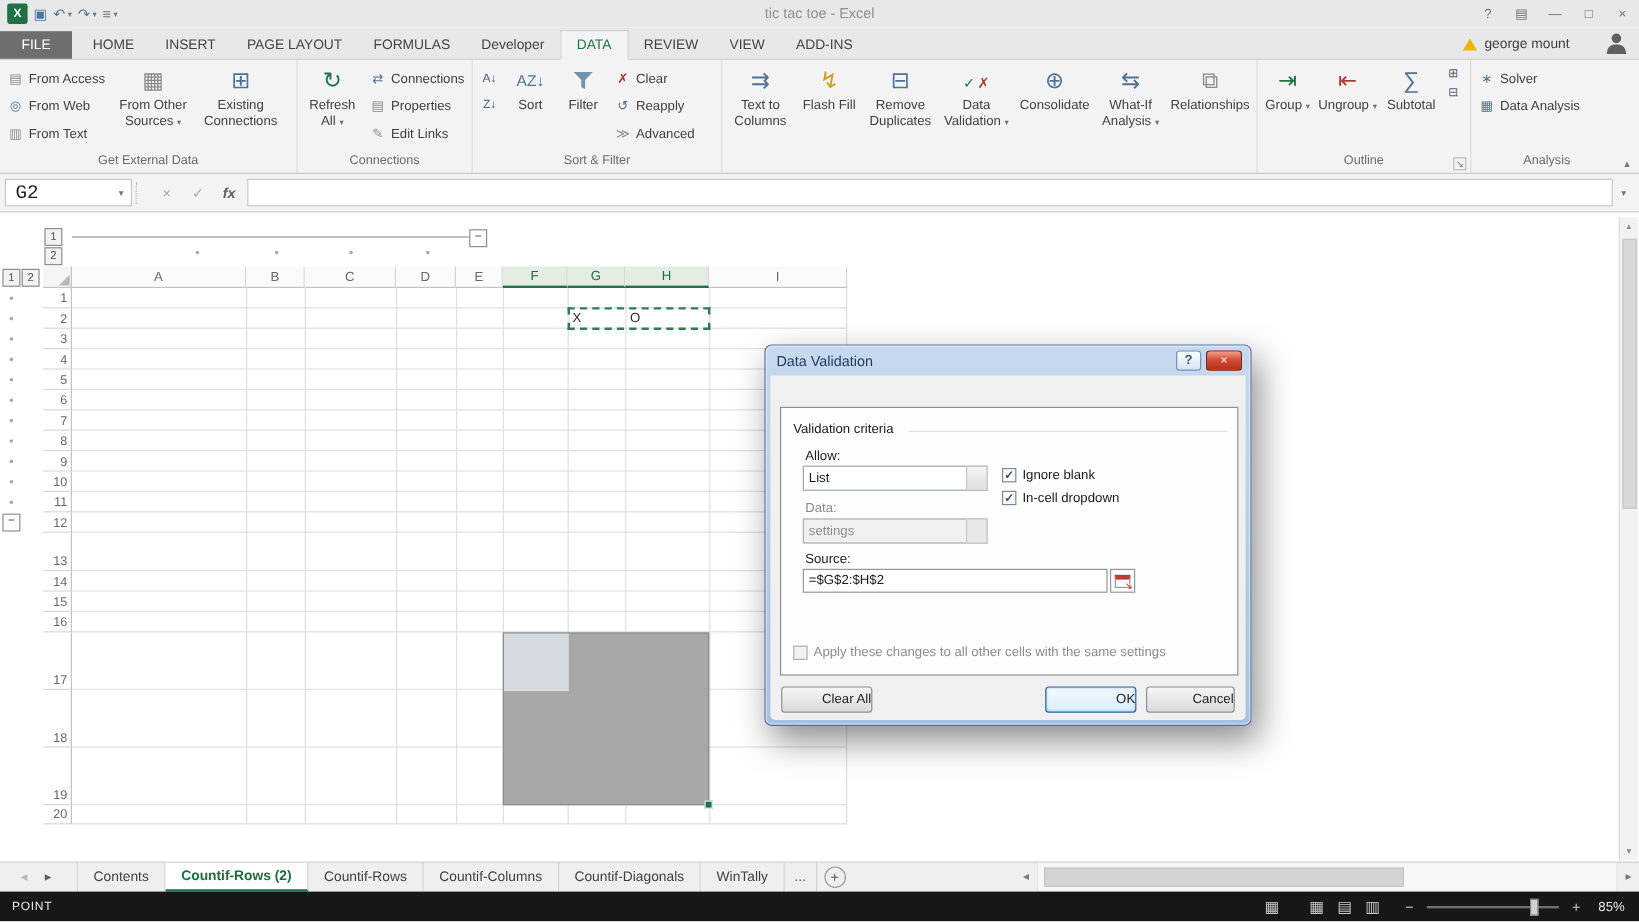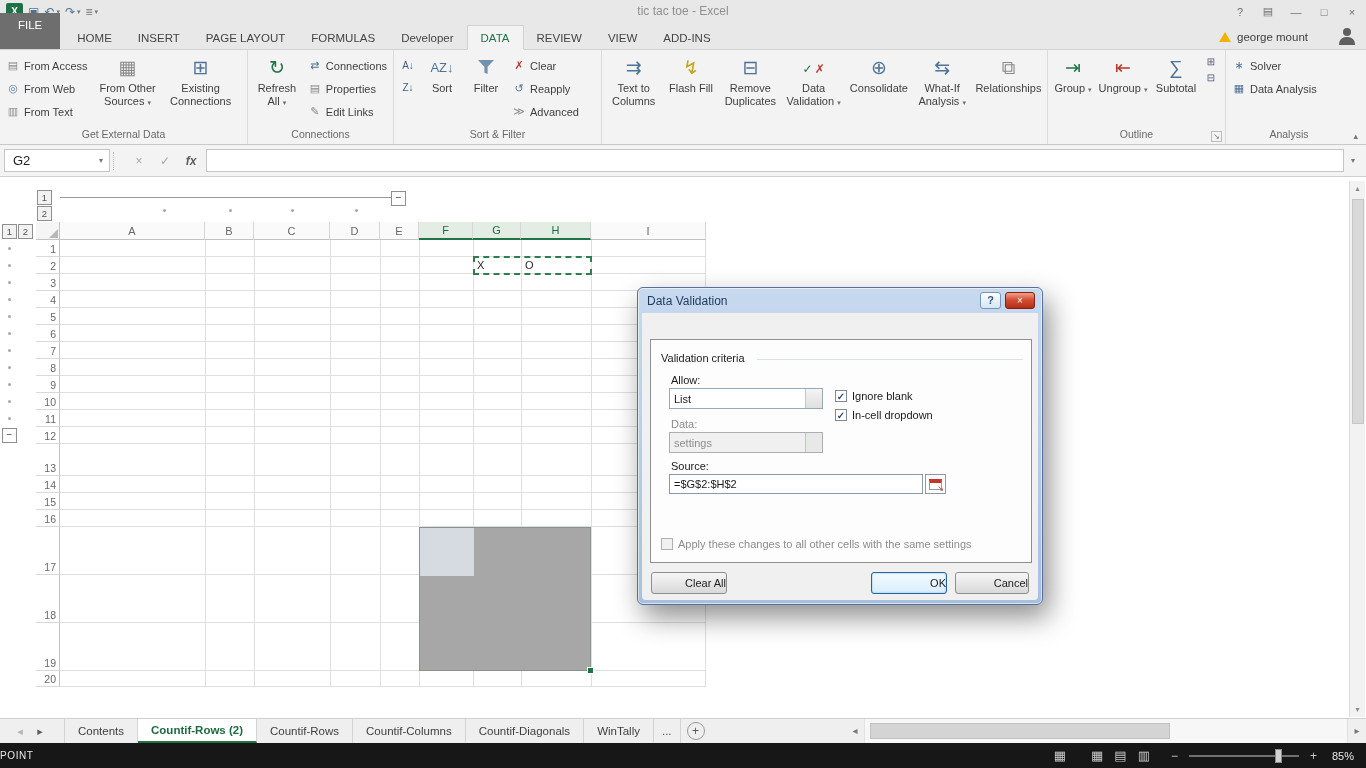--- a/index.html
+++ b/index.html
@@ -12,21 +12,21 @@
   .xlogo{width:17px;height:17px;background:#1e7145;color:#fff;font-weight:bold;font-size:10px;display:flex;align-items:center;justify-content:center;border-radius:2px;}
   .qbtn{color:#4f7396;font-size:12px;line-height:16px;}
   .qcaret{font-size:7px;color:#777;margin-left:-3px;}
   .wtitle{position:absolute;left:50%;transform:translateX(-50%);top:0;line-height:23px;color:#8f8f8f;font-size:12px;}
   .wctrl{position:absolute;right:0;top:0;height:23px;display:flex;align-items:center;}
   .wc{width:28px;text-align:center;color:#707070;font-size:11px;}
 
   
   .tabrow{position:absolute;left:0;top:23px;width:1366px;height:27px;background:#e8e8e8;border-bottom:1px solid #d2d2d2;display:flex;align-items:flex-end;padding-left:0;}
   .rtab{padding:6px 13px 5px;font-size:11.5px;color:#444;white-space:nowrap;}
-  .rtab.file{background:#6e6e6e;color:#fff;padding:6px 18px 18px;margin-right:4px;text-align:right;}
+  .rtab.file{background:#6e6e6e;color:#fff;padding:6px 18px 5px;margin-right:4px;text-align:right;}
   .rtab.active{background:#f3f3f3;color:#217346;border:1px solid #d2d2d2;border-bottom:1px solid #f3f3f3;margin-bottom:-1px;}
   .account{position:absolute;right:8px;top:0;height:27px;display:flex;align-items:center;}
   .warn{width:0;height:0;border-left:6px solid transparent;border-right:6px solid transparent;border-bottom:10px solid #f0b400;margin-right:6px;}
   .acct-name{font-size:11.5px;color:#3f3f3f;margin-right:28px;}
   .user-ic{width:22px;height:20px;position:relative;}
   .uhead{position:absolute;left:7px;top:1px;width:8px;height:8px;border-radius:50%;background:#5f5f5f;}
   .ubody{position:absolute;left:3px;top:10px;width:16px;height:8px;border-radius:7px 7px 0 0;background:#5f5f5f;}
 
   
   .ribbon{position:absolute;left:0;top:50px;width:1366px;height:95px;background:#f3f3f3;border-bottom:1px solid #c9c9c9;display:flex;}
@@ -44,21 +44,21 @@
   .minibtn{height:22px;width:24px;display:flex;align-items:center;justify-content:center;font-size:10px;color:#3f5f7f;}
   .funnel{width:16px;height:16px;margin:5px auto 0;background:#7292ac;clip-path:polygon(0 0,100% 0,60% 42%,60% 88%,40% 80%,40% 42%);}
   .dvicon{display:flex;gap:2px;align-items:center;justify-content:center;height:27px;font-size:12px;}
   .minisq{height:16px;width:18px;font-size:10px;color:#557;text-align:center;line-height:15px;}
   .launcher{position:absolute;right:1px;bottom:2px;font-size:8px;color:#777;border:1px solid #bbb;width:11px;height:11px;line-height:9px;text-align:center;}
   .collapse-rib{position:absolute;right:8px;bottom:3px;font-size:9px;color:#777;}
 
   
   .fbar{position:absolute;left:0;top:145px;width:1366px;height:32px;background:#f3f3f3;border-bottom:1px solid #d0d0d0;display:flex;align-items:center;padding:0 4px;}
   .namebox{width:106px;height:23px;background:#fff;border:1px solid #c6c6c6;display:flex;align-items:center;}
-  .namebox .nbt{flex:1;padding-left:8px;font-size:13px;color:#222;}
+  .namebox .nbt{flex:1;padding-left:8px;font-size:16px;color:#222;font-family:Liberation Mono, monospace;}
   .nb-caret{width:16px;text-align:center;font-size:8px;color:#777;}
   .fb-dots{width:10px;height:18px;margin:0 3px;border-left:1px dotted #b8b8b8;}
   .fb-btn{width:26px;text-align:center;font-size:12px;color:#a8a8a8;}
   .fb-btn.fx{color:#5f5f5f;font-style:italic;font-weight:bold;font-size:12px;}
   .fb-field{flex:1;height:23px;background:#fff;border:1px solid #c6c6c6;margin-left:2px;padding-left:6px;font-size:11.5px;line-height:21px;color:#222;}
   .fb-expand{width:18px;text-align:center;font-size:8px;color:#777;}
 
   
   .olv{width:15px;height:15px;border:1px solid #8f8f8f;background:#f2f2f2;font-size:9.5px;color:#555;text-align:center;line-height:13px;}
   .ominus{position:absolute;width:15px;height:15px;border:1px solid #8f8f8f;background:#fdfdfd;font-size:10px;color:#444;text-align:center;line-height:12px;}
@@ -131,21 +131,21 @@
   .stab.active{background:#fff;color:#1e6b41;font-weight:bold;border-bottom:2px solid #217346;line-height:23px;}
   .stab.more{padding:0 8px;color:#555;}
   .newsheet{width:18px;height:18px;margin:3px 6px 0;border:1px solid #9a9a9a;border-radius:50%;line-height:16px;text-align:center;color:#555;font-size:12px;}
   .hscroll{margin-left:auto;display:flex;align-items:stretch;width:520px;}
   .hs-arrow{width:18px;text-align:center;line-height:24px;color:#777;font-size:10px;}
   .hs-track{flex:1;background:#f7f7f7;border-left:1px solid #e2e2e2;border-right:1px solid #e2e2e2;position:relative;}
   .hs-thumb{position:absolute;left:5px;top:4px;height:16px;width:300px;background:#d4d4d4;border:1px solid #c2c2c2;}
 
   
   .statusbar{position:absolute;left:0;top:743px;width:1366px;height:25px;background:#171717;color:#dadada;display:flex;align-items:center;}
-  .mode{font-size:10px;letter-spacing:.6px;color:#e8e8e8;}
+  .mode{margin-left:10px;font-size:10px;letter-spacing:.6px;color:#e8e8e8;}
   .sb-right{margin-left:auto;display:flex;align-items:center;gap:11px;padding-right:12px;}
   .sbi{font-size:13px;color:#c9c9c9;line-height:14px;}
   .zo,.zi{font-size:12px;color:#c9c9c9;}
   .ztrack{width:110px;height:2px;background:#6f6f6f;position:relative;}
   .zthumb{position:absolute;left:78%;top:-6px;width:7px;height:14px;background:#d2d2d2;border:1px solid #8a8a8a;}
   .zpct{font-size:11px;color:#e8e8e8;margin-left:4px;}
 </style>
 </head>
 <body>
 

